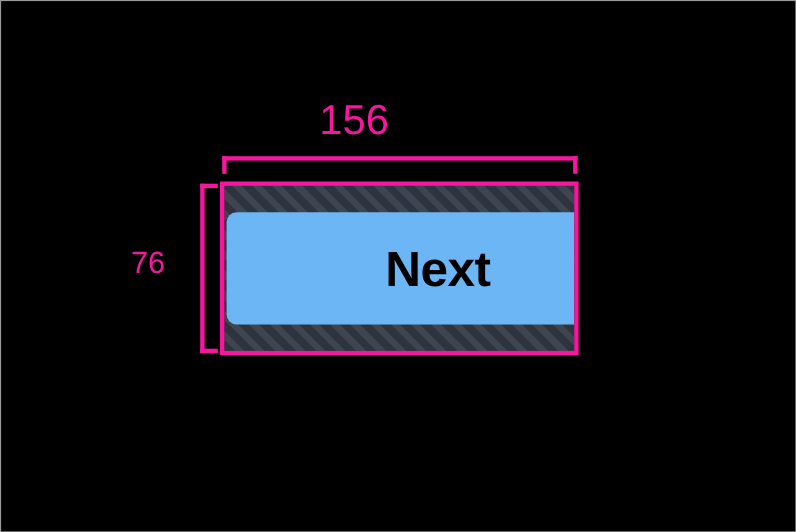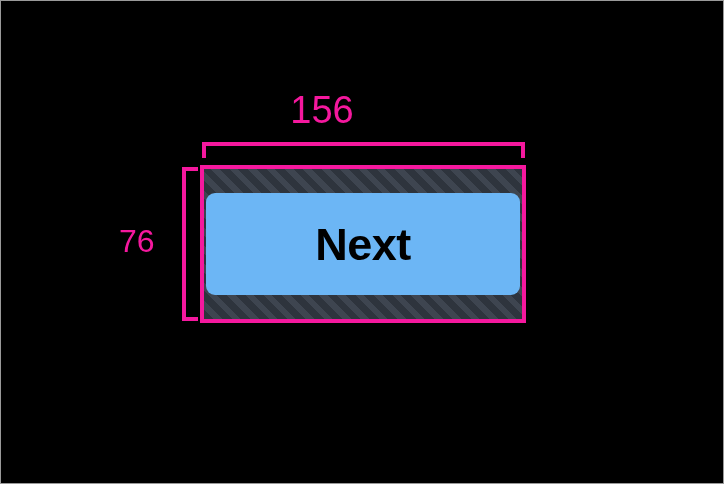--- a/index.html
+++ b/index.html
@@ -43,20 +43,21 @@
     position: absolute;
     left: 2px;
     top: 24px;
     width: 314px;
     height: 102px;
     background: #6cb6f5;
     border-radius: 9px;
     display: flex;
     align-items: center;
     justify-content: center;
+    padding-left: 35px;
   }
 
   .widget-label {
     color: #000000;
     font-family: "Liberation Sans", sans-serif;
     font-size: 45px;
     font-weight: bold;
     letter-spacing: -0.5px;
     line-height: 1;
   }
@@ -121,21 +122,21 @@
     transform: translateX(-0px);
   }
   .dim-width span {
     position: relative;
     left: -2px;
   }
 
   .dim-height {
     left: 118px;
     top: 224px;
-    font-size: 32px;
+    font-size: 28px;
     text-align: right;
   }
 </style>
 </head>
 <body>
 
 <div id="root">
 
   <div class="widget">
     <div class="widget-surface">

